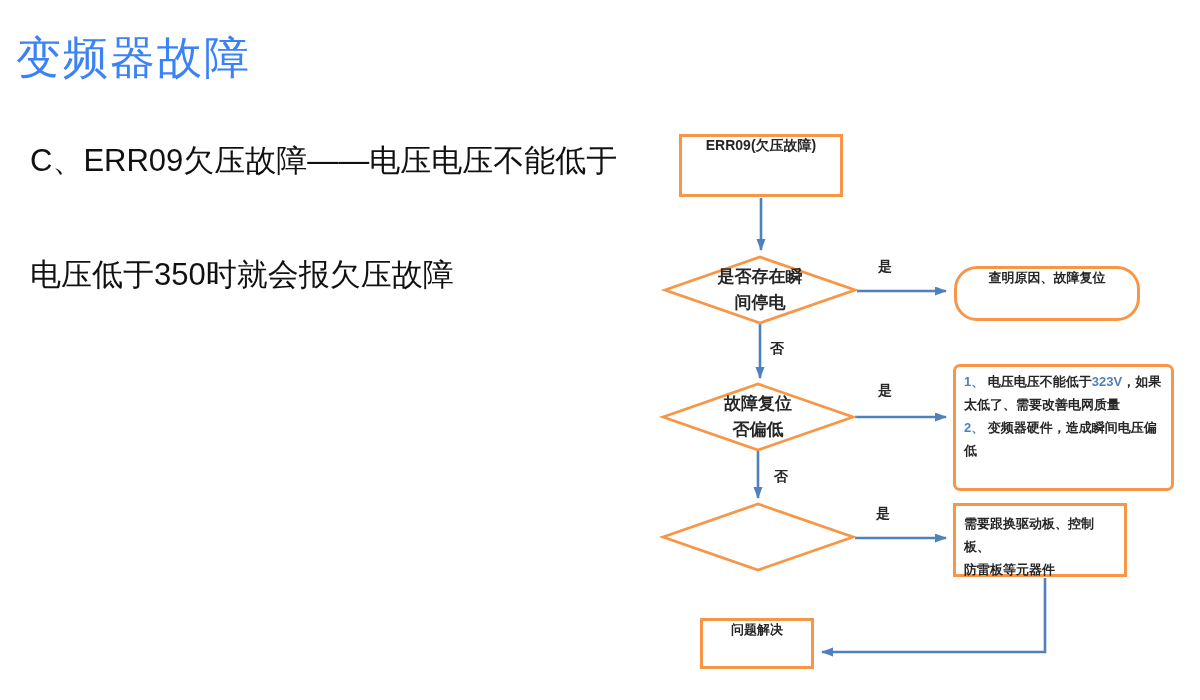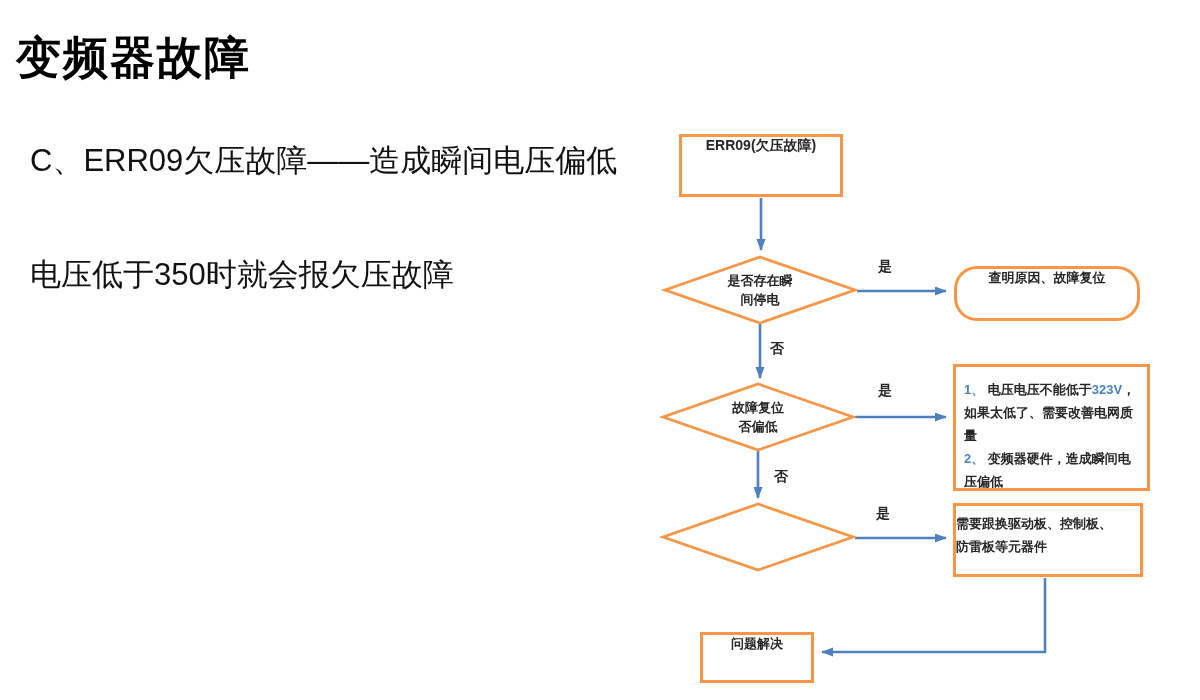--- a/index.html
+++ b/index.html
@@ -2,45 +2,45 @@
 <html><head>
 <meta charset="utf-8">
 <style>
   html,body{margin:0;padding:0;background:#ffffff;}
   .slide{
     position:relative;width:1200px;height:700px;background:#ffffff;overflow:hidden;
     font-family:"Liberation Sans","DejaVu Sans",sans-serif;color:#1a1a1a;
   }
   .title{
     position:absolute;left:16px;top:28px;margin:0;
-    font-size:45px;font-weight:700;letter-spacing:2px;color:#000000;
+    font-size:45px;font-weight:400;letter-spacing:2px;color:#3b82f6;
   }
   .intro-line{position:absolute;left:30px;margin:0;font-size:31px;font-weight:400;color:#111;white-space:nowrap;}
   .intro-line.l1{top:140px;}
   .intro-line.l2{top:210px;margin-top:44px;}
 
   .connectors{position:absolute;left:0;top:0;width:1200px;height:700px;}
   .connectors line,.connectors polyline{stroke:#4F81BD;stroke-width:2.6;fill:none;}
   .connectors polygon{fill:#ffffff;stroke:#F79646;stroke-width:2.8;}
 
   .shape-box{
     position:absolute;background:#ffffff;border:3px solid #F79646;box-sizing:border-box;
     display:flex;align-items:flex-start;justify-content:center;text-align:center;
     font-size:13px;font-weight:700;color:#262626;
   }
   .shape-box.left-align{align-items:flex-start;justify-content:flex-start;text-align:left;}
   .start-box{left:679px;top:134px;width:164px;height:63px;font-size:14px;}
   .result-box-1{left:954px;top:266px;width:186px;height:55px;border-radius:23px;}
-  .result-box-2{left:953px;top:364px;width:197px;height:127px;padding:11px 8px;line-height:23px;}
-  .result-box-3{left:953px;top:503px;width:190px;height:74px;padding:6px 0;line-height:23px;}
-  .end-box{left:700px;top:632px;width:114px;height:51px;}
+  .result-box-2{left:953px;top:364px;width:221px;height:127px;padding:3px 8px;line-height:23px;border-radius:7px;}
+  .result-box-3{left:953px;top:503px;width:174px;height:74px;padding:6px 8px;line-height:23px;}
+  .end-box{left:700px;top:618px;width:114px;height:51px;}
 
   .diamond-label{
     position:absolute;display:flex;align-items:center;justify-content:center;text-align:center;
-    font-size:13px;font-weight:700;color:#262626;white-space:pre-line;line-height:19px;
+    font-size:17px;font-weight:700;color:#262626;white-space:pre-line;line-height:26px;
   }
   .d1{left:685px;top:264px;width:150px;height:52px;}
   .d2{left:683px;top:391px;width:150px;height:52px;}
   .d3{left:683px;top:511px;width:150px;height:52px;}
 
   .branch-label{position:absolute;font-size:14px;font-weight:700;color:#262626;}
   .yes1{left:878px;top:258px;}
   .yes2{left:878px;top:382px;}
   .yes3{left:876px;top:505px;}
   .no1{left:770px;top:340px;}
@@ -51,21 +51,21 @@
   .seg{display:inline;}
   .list-item{margin:0;}
 </style>
 </head>
 <body>
 
 <div class="slide">
 
   <h1 class="title">变频器故障</h1>
 
-  <p class="intro-line l1">C、ERR09欠压故障——造成瞬间电压偏低</p>
+  <p class="intro-line l1">C、ERR09欠压故障——电压电压不能低于</p>
   <p class="intro-line l2">电压低于350时就会报欠压故障</p>
 
   <svg class="connectors" viewBox="0 0 1200 700">
     <defs>
       <marker id="arrow" markerUnits="userSpaceOnUse" markerWidth="14" markerHeight="10" refX="11" refY="4.5" orient="auto">
         <path d="M0,0 L12,4.5 L0,9 Z" fill="#4F81BD"></path>
       </marker>
     </defs>
 
     <line x1="761" y1="198" x2="761" y2="250" marker-end="url(#arrow)"></line>

